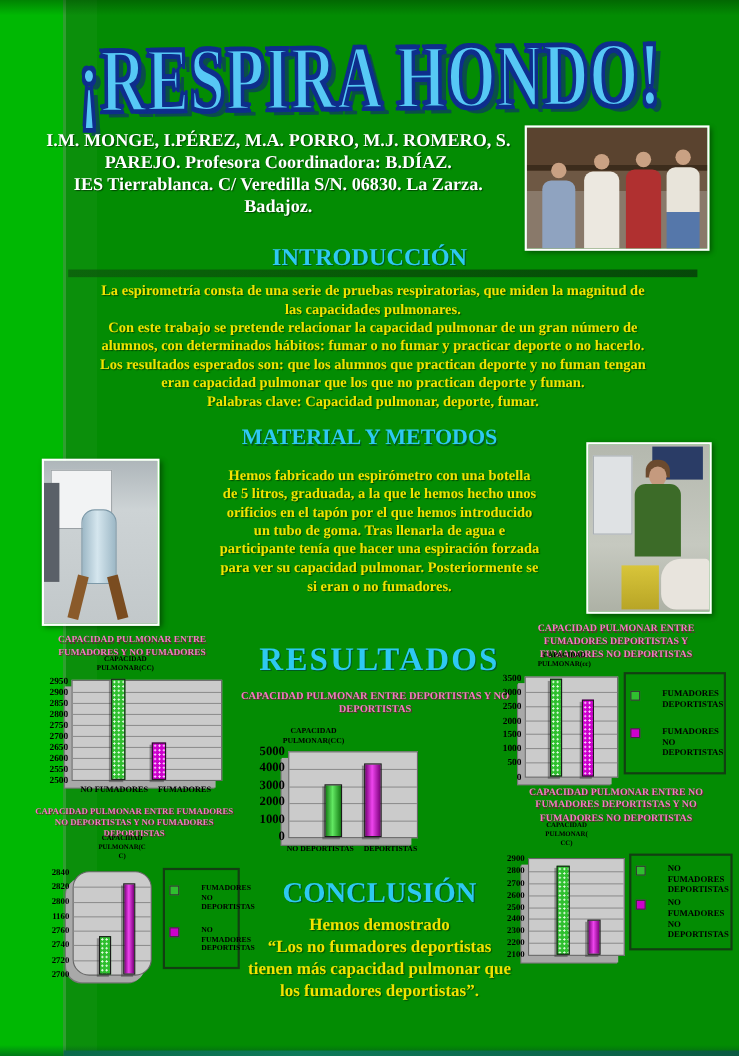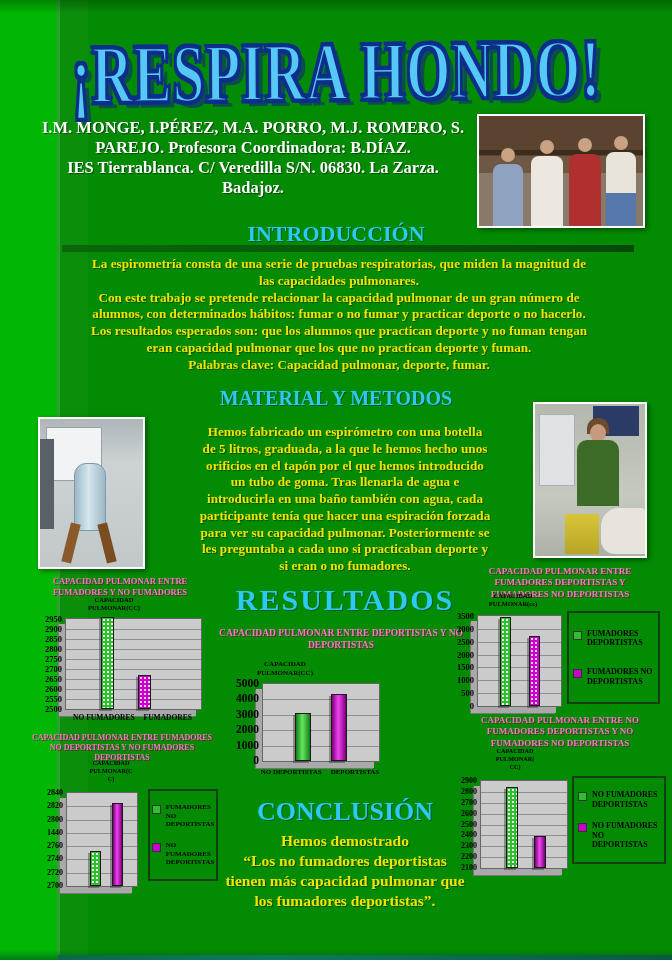--- a/index.html
+++ b/index.html
@@ -69,21 +69,21 @@
   .bar-green{background:linear-gradient(90deg,#157d15,#62e862 45%,#157d15);}
   .bar-green.dots{background-color:#2fbf2f;
     background-image:radial-gradient(#eaffea 28%,rgba(0,0,0,0) 34%);background-size:4px 4px;}
   .bar-magenta{background:linear-gradient(90deg,#7a007a,#ee44ee 45%,#7a007a);}
   .bar-magenta.dots{background-color:#cc00cc;
     background-image:radial-gradient(#ffd0ff 28%,rgba(0,0,0,0) 34%);background-size:4px 4px;}
   .c-xlabels{position:absolute;display:flex;justify-content:center;gap:9px;
     font-weight:bold;color:#000;white-space:nowrap;}
   .c-legend{position:absolute;border:2px solid #123f12;padding:6px 4px;box-sizing:border-box;
     display:flex;flex-direction:column;justify-content:space-around;}
-  .c-legend-item{display:flex;gap:5px;font-weight:bold;color:#000;line-height:1.2;justify-content:center;}
+  .c-legend-item{display:flex;gap:20px;font-weight:bold;color:#000;line-height:1.2;}
   .c-legend-swatch{width:7px;height:7px;margin-top:2px;flex:none;border:1px solid #333;}
   .bottom-bar{position:absolute;bottom:0;left:58px;right:0;height:5px;
     background:linear-gradient(90deg,#0a6a4a,#0d7a5a 35%,#0a5a42);}
 </style>
 </head>
 <body>
 
 <div class="poster">
 
   <div class="title">¡RESPIRA HONDO!</div>
@@ -137,24 +137,22 @@
     <div class="abs" style="left:42px;top:36px;width:42px;height:66px;border-radius:10px 10px 0 0;background:#3c6b28;"></div>
     <div class="abs" style="left:30px;top:110px;width:34px;height:40px;background:linear-gradient(180deg,#d8c53a,#b8a526);"></div>
     <div class="abs" style="left:66px;top:104px;width:44px;height:46px;border-radius:18px 4px 0 14px;background:#e8e4dd;"></div>
   </div>
 
   <div class="methods-text ytext">
       <div>Hemos fabricado un espirómetro con una botella</div>
       <div>de 5 litros, graduada, a la que le hemos hecho unos</div>
       <div>orificios en el tapón por el que hemos introducido</div>
       <div>un tubo de goma. Tras llenarla de agua e</div>
-      <div>introducirla en una baño también con agua, cada</div>
       <div>participante tenía que hacer una espiración forzada</div>
       <div>para ver su capacidad pulmonar. Posteriormente se</div>
-      <div>les preguntaba a cada uno si practicaban deporte y</div>
       <div>si eran o no fumadores.</div>
     </div>
 
   <div class="heading results-h">RESULTADOS</div>
 
   <div class="chart chart1">
       <div class="c-title" style="top: 2px; font-size: 8.5px;">
         <div>CAPACIDAD PULMONAR ENTRE</div>
         <div>FUMADORES Y NO FUMADORES</div>
       </div>
@@ -260,28 +258,28 @@
       <div class="c-title" style="top: 0px; font-size: 8px;">
         <div>CAPACIDAD PULMONAR ENTRE FUMADORES</div>
         <div>NO DEPORTISTAS Y NO FUMADORES</div>
         <div>DEPORTISTAS</div>
       </div>
       <div class="c-ylabel" style="left: 58px; top: 26px; width: 62px; font-size: 6.2px;">
         <div>CAPACIDAD</div>
         <div>PULMONAR(C</div>
         <div>C)</div>
       </div>
-      <div class="c-plot" style="left: 44px; top: 59px; width: 70px; height: 93px;">
+      <div class="c-plot" style="left: 44px; top: 59px; width: 70px; height: 93px; border-radius: 15px;">
         <div class="c-tick" style="top: 0px; font-size: 8px;">2840</div>
         <div class="c-grid" style="top: 13.2857px;"></div>
         <div class="c-tick" style="top: 13.2857px; font-size: 8px;">2820</div>
         <div class="c-grid" style="top: 26.5714px;"></div>
         <div class="c-tick" style="top: 26.5714px; font-size: 8px;">2800</div>
         <div class="c-grid" style="top: 39.8571px;"></div>
-        <div class="c-tick" style="top: 39.8571px; font-size: 8px;">1440</div>
+        <div class="c-tick" style="top: 39.8571px; font-size: 8px;">1160</div>
         <div class="c-grid" style="top: 53.1429px;"></div>
         <div class="c-tick" style="top: 53.1429px; font-size: 8px;">2760</div>
         <div class="c-grid" style="top: 66.4286px;"></div>
         <div class="c-tick" style="top: 66.4286px; font-size: 8px;">2740</div>
         <div class="c-grid" style="top: 79.7143px;"></div>
         <div class="c-tick" style="top: 79.7143px; font-size: 8px;">2720</div>
         <div class="c-tick" style="top: 93px; font-size: 8px;">2700</div>
         <div class="c-bar bar-green dots" style="left: 22.5px; width: 9px; height: 33.2143px;"></div>
         <div class="c-bar bar-magenta" style="left: 44.5px; width: 9px; height: 81.0429px;"></div>
       </div>

